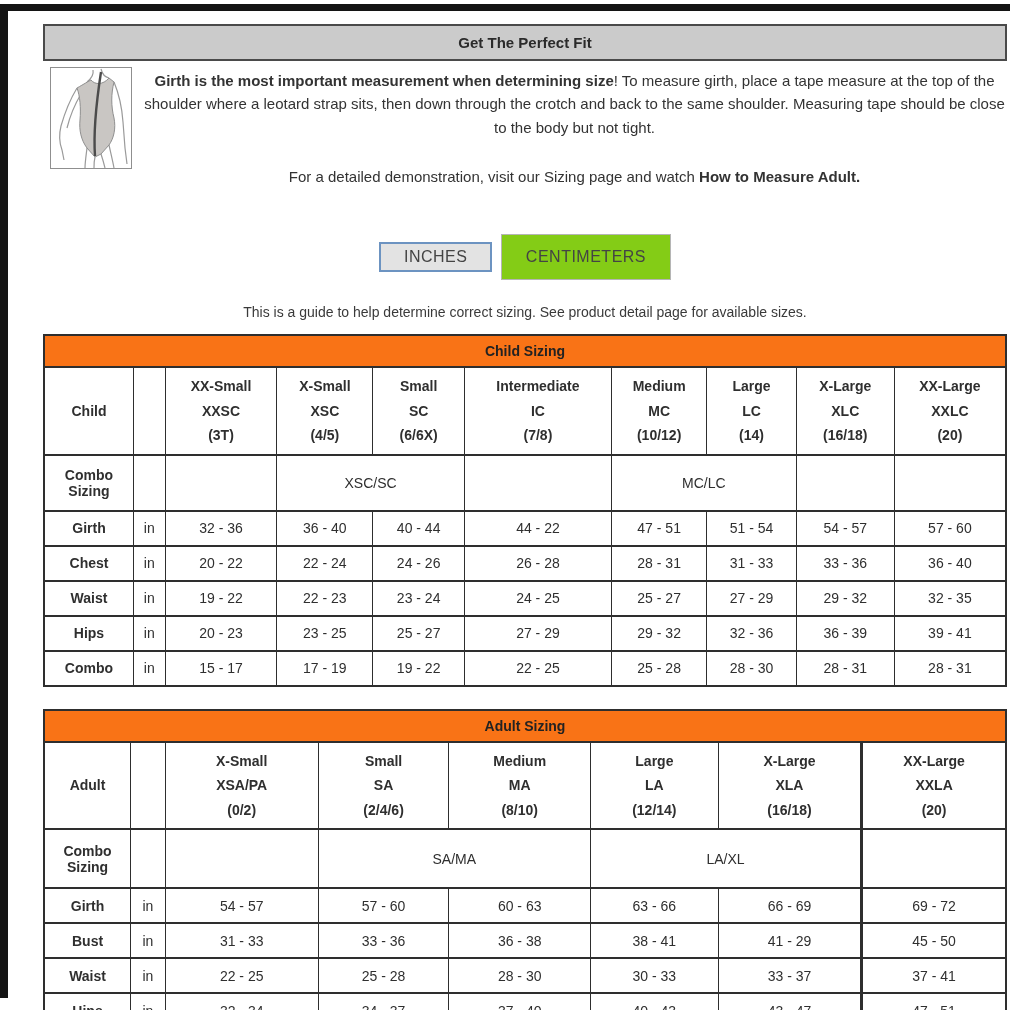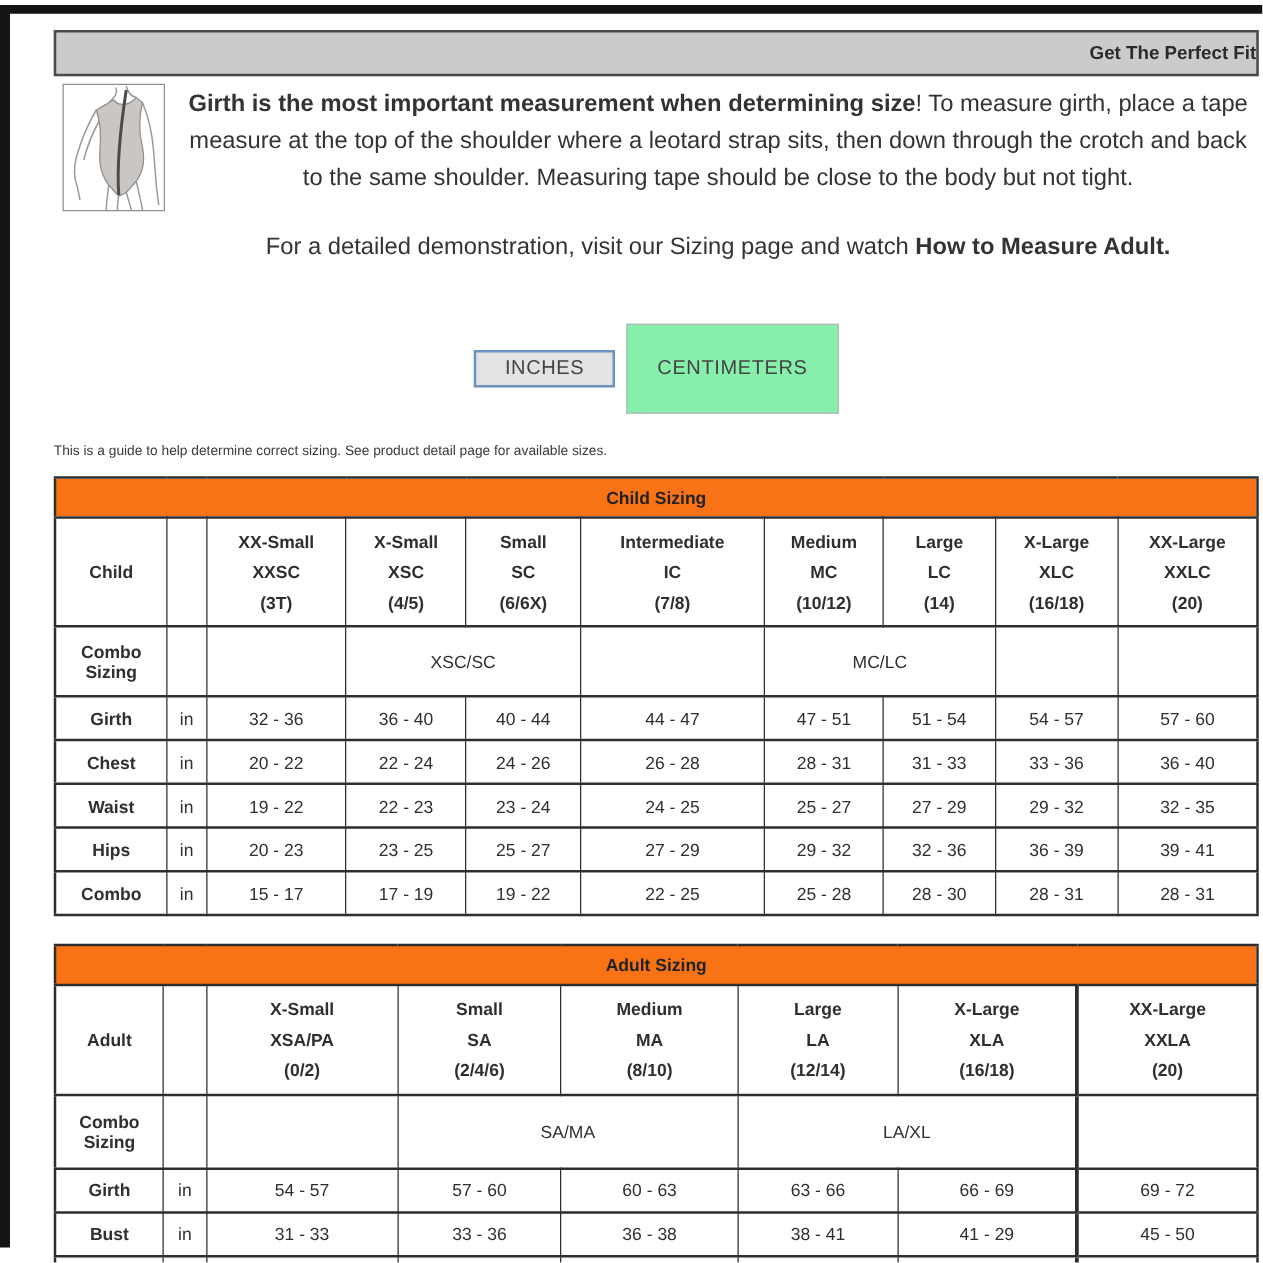--- a/index.html
+++ b/index.html
@@ -7,41 +7,41 @@
     width:1010px; height:1010px; position:relative; overflow:hidden;
     font-family:"Liberation Sans", sans-serif; color:#333;
   }
   .frame-top  { position:absolute; top:4px; left:0; width:1010px; height:7px; background:#141414; }
   .frame-left { position:absolute; top:4px; left:0; width:8px; height:994px; background:#141414; }
 
   .content { position:absolute; left:43px; top:0; width:964px; }
 
   .fit-header {
     margin-top:24px; background:#cbcbcb; border:2px solid #4a4a4a;
-    text-align:right; font-weight:bold; font-size:15px; padding:8px 0; color:#2b2b2b;
+    text-align:center; font-weight:bold; font-size:15px; padding:8px 0; color:#2b2b2b;
   }
 
   .intro { display:flex; margin-top:4px; }
   .figure-box {
     flex:0 0 auto; width:80px; height:100px; margin-left:7px; margin-top:2px;
     border:1px solid #8f8f8f; background:#fff;
   }
-  .intro-text { flex:1; text-align:center; font-size:19px; line-height:1.55; padding:4px 2px 0 12px; }
+  .intro-text { flex:1; text-align:center; font-size:15px; line-height:1.55; padding:4px 2px 0 12px; }
   .intro-par { margin:0; }
   .demo-line { margin:26px 0 0 0; }
 
   .unit-buttons { margin-top:46px; text-align:center; }
   button.unit {
     font-family:inherit; font-size:16px; color:#444; letter-spacing:0.5px;
-    padding:26px 24px; background:#86efac; border:1px solid #b5b5b5; margin:0 2px;
+    padding:13px 24px; background:#84cc16; border:1px solid #b5b5b5; margin:0 2px;
     cursor:pointer; vertical-align:middle;
   }
   button.unit.selected { background:#e3e3e3; border:2px solid #6c93c1; padding:4px 23px; }
 
-  .note { margin-top:24px; font-size:11px; color:#3a3a3a; }
+  .note { margin-top:24px; text-align:center; font-size:14px; color:#3a3a3a; }
 
   table.sizing {
     border-collapse:collapse; width:100%; table-layout:fixed;
     border:2px solid #2e2e2e;
   }
   table.sizing th, table.sizing td {
     border:1px solid #2e2e2e; text-align:center; padding:0;
     font-size:14px; color:#2f2f2f; overflow:hidden;
   }
   table.sizing tr { border-top:2px solid #2e2e2e; border-bottom:2px solid #2e2e2e; }
@@ -176,21 +176,21 @@
       <td colspan="2">MC/LC</td>
       <td></td>
       <td></td>
     </tr>
     <tr class="data-row">
       <td class="row-label">Girth</td>
       <td class="unit-cell">in</td>
       <td>32 - 36</td>
       <td>36 - 40</td>
       <td>40 - 44</td>
-      <td>44 - 47</td>
+      <td>44 - 22</td>
       <td>47 - 51</td>
       <td>51 - 54</td>
       <td>54 - 57</td>
       <td>57 - 60</td>
     </tr>
     <tr class="data-row">
       <td class="row-label">Chest</td>
       <td class="unit-cell">in</td>
       <td>20 - 22</td>
       <td>22 - 24</td>

